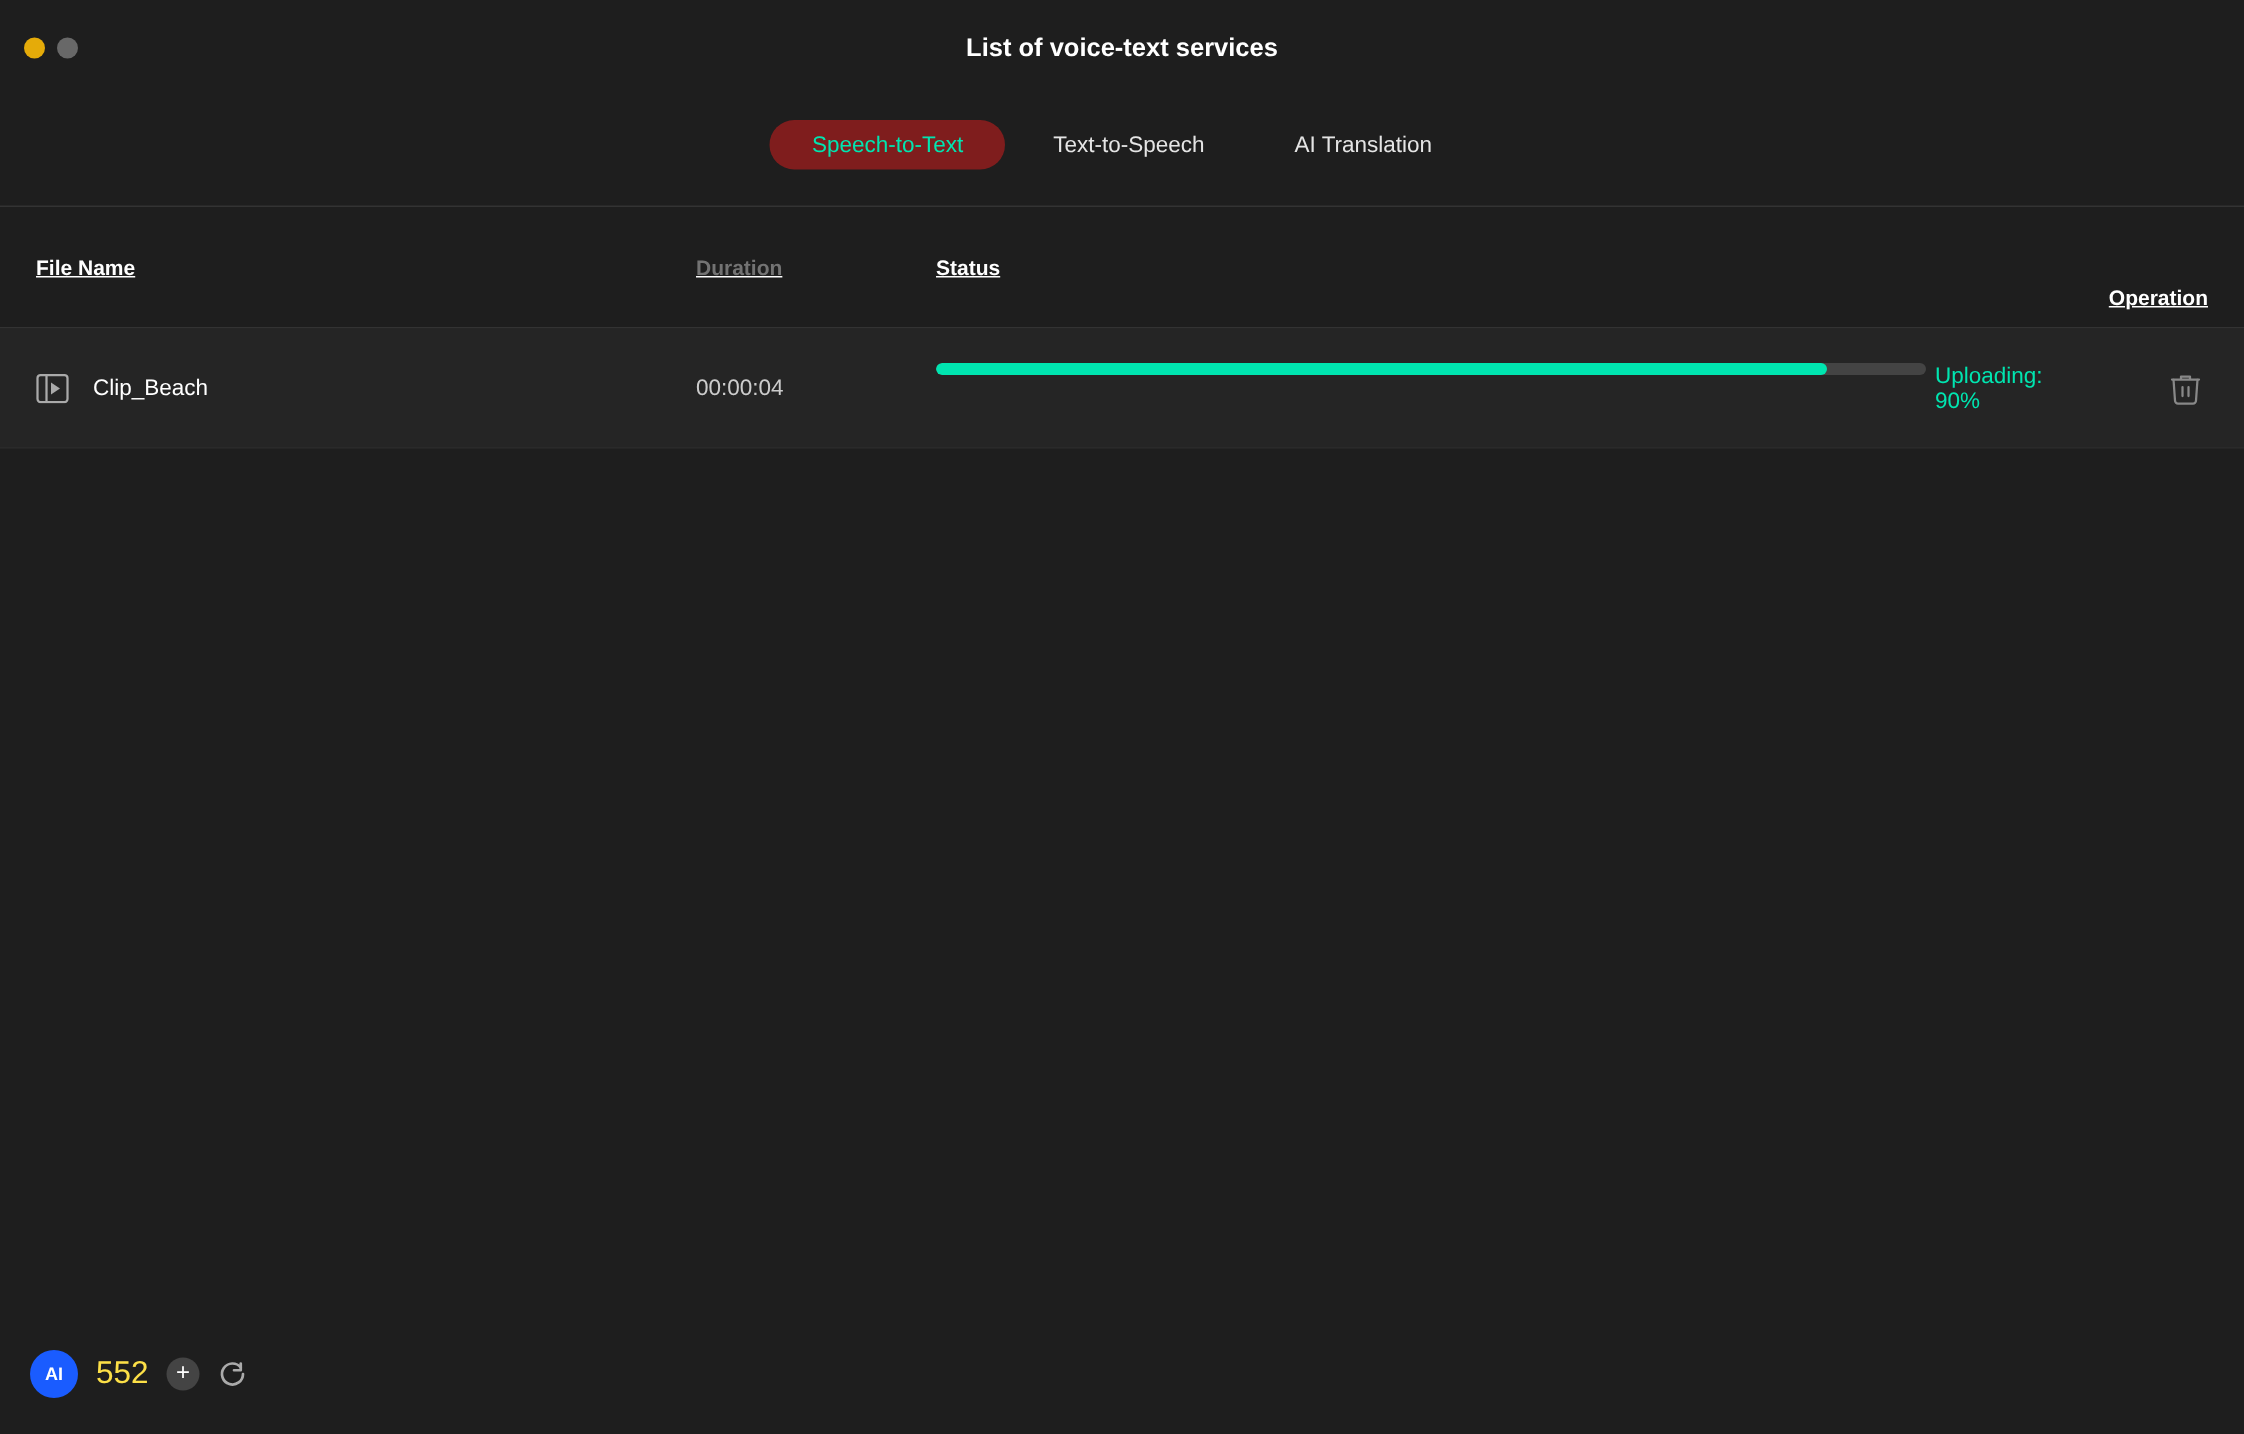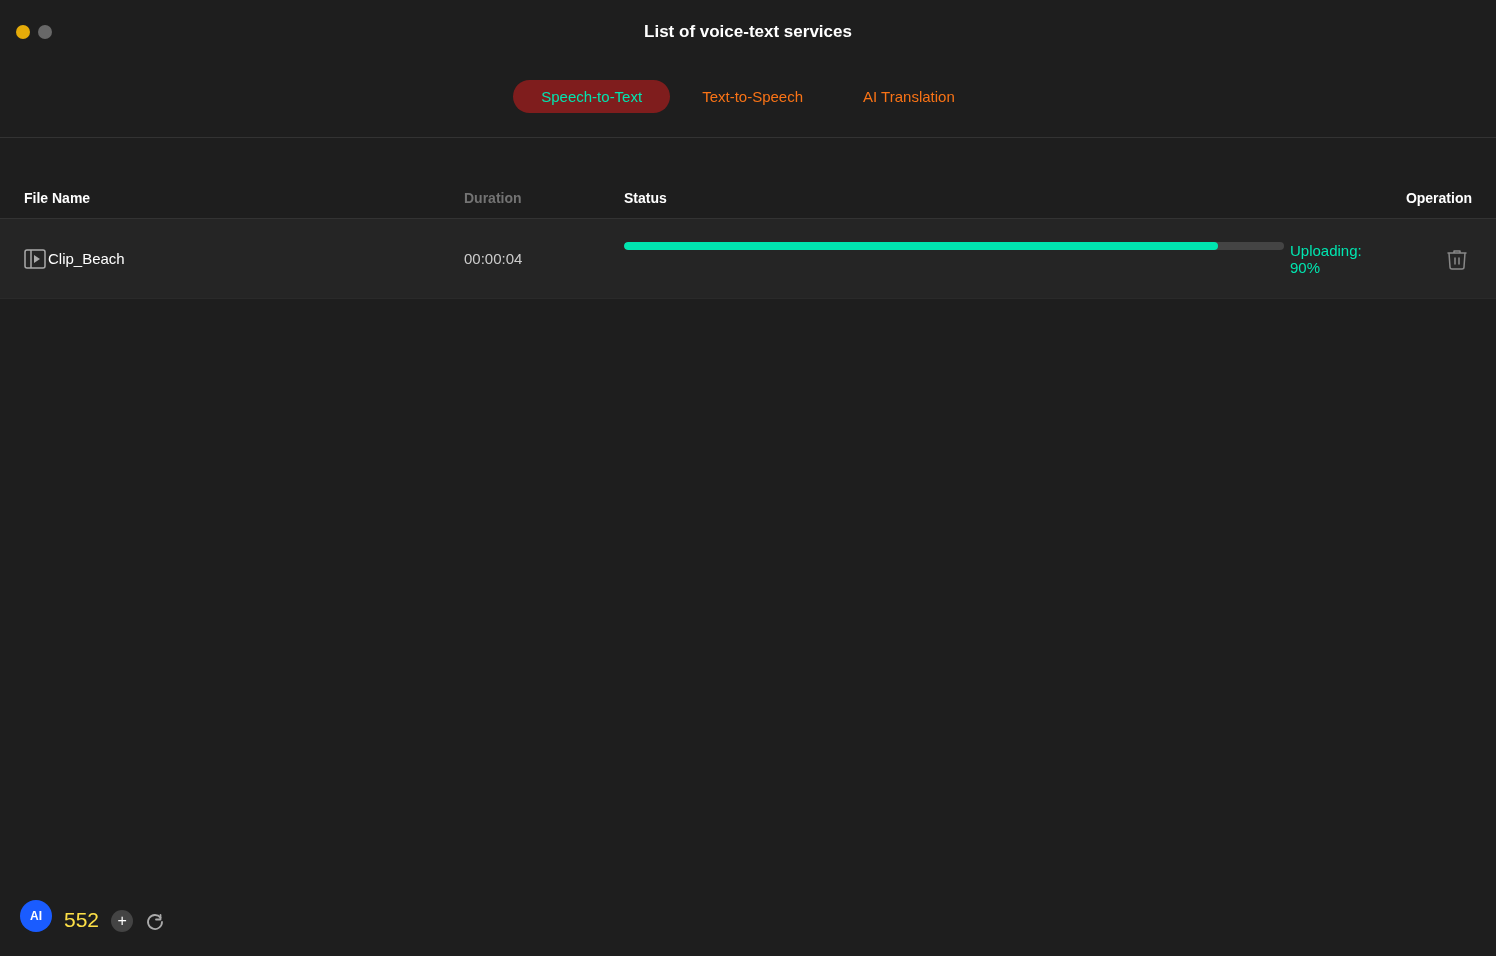--- a/index.html
+++ b/index.html
@@ -67,42 +67,43 @@
       padding: 16px 0 24px 0;
     }
 
     .tab {
       padding: 8px 28px;
       border-radius: 20px;
       font-size: 15px;
       cursor: pointer;
       border: none;
       background: transparent;
-      color: #f97316;
+      color: #e5e5e5;
       font-family: inherit;
     }
 
     .tab.active {
       background-color: #7f1d1d;
       color: #00e5b0;
       font-weight: 500;
     }
 
     
     .table-container {
       width: 100%;
     }
 
     .table-header {
       display: flex;
-      align-items: flex-end;
+      align-items: center;
       padding: 12px 24px;
       border-bottom: 1px solid #333333;
       border-top: 1px solid #333333;
       background-color: #1e1e1e;
+      text-decoration: underline;
     }
 
     .col-filename {
       width: 440px;
       font-size: 14px;
       font-weight: 600;
       color: #ffffff;
     }
 
     .col-duration {
@@ -135,21 +136,21 @@
       padding: 20px 24px;
       border-bottom: 1px solid #2a2a2a;
       background-color: #252525;
       min-height: 80px;
     }
 
     .file-name-cell {
       width: 440px;
       display: flex;
       align-items: center;
-      gap: 2px;
+      gap: 16px;
       font-size: 15px;
       color: #ffffff;
     }
 
     .file-icon {
       display: inline-flex;
       align-items: center;
       justify-content: center;
       color: #aaaaaa;
       font-size: 18px;
@@ -206,21 +207,21 @@
       align-items: center;
       justify-content: center;
     }
 
     
     .bottom-bar {
       position: absolute;
       bottom: 24px;
       left: 20px;
       display: flex;
-      align-items: flex-end;
+      align-items: center;
       gap: 12px;
     }
 
     .ai-badge {
       width: 32px;
       height: 32px;
       border-radius: 50%;
       background-color: #1a5cff;
       display: flex;
       align-items: center;

